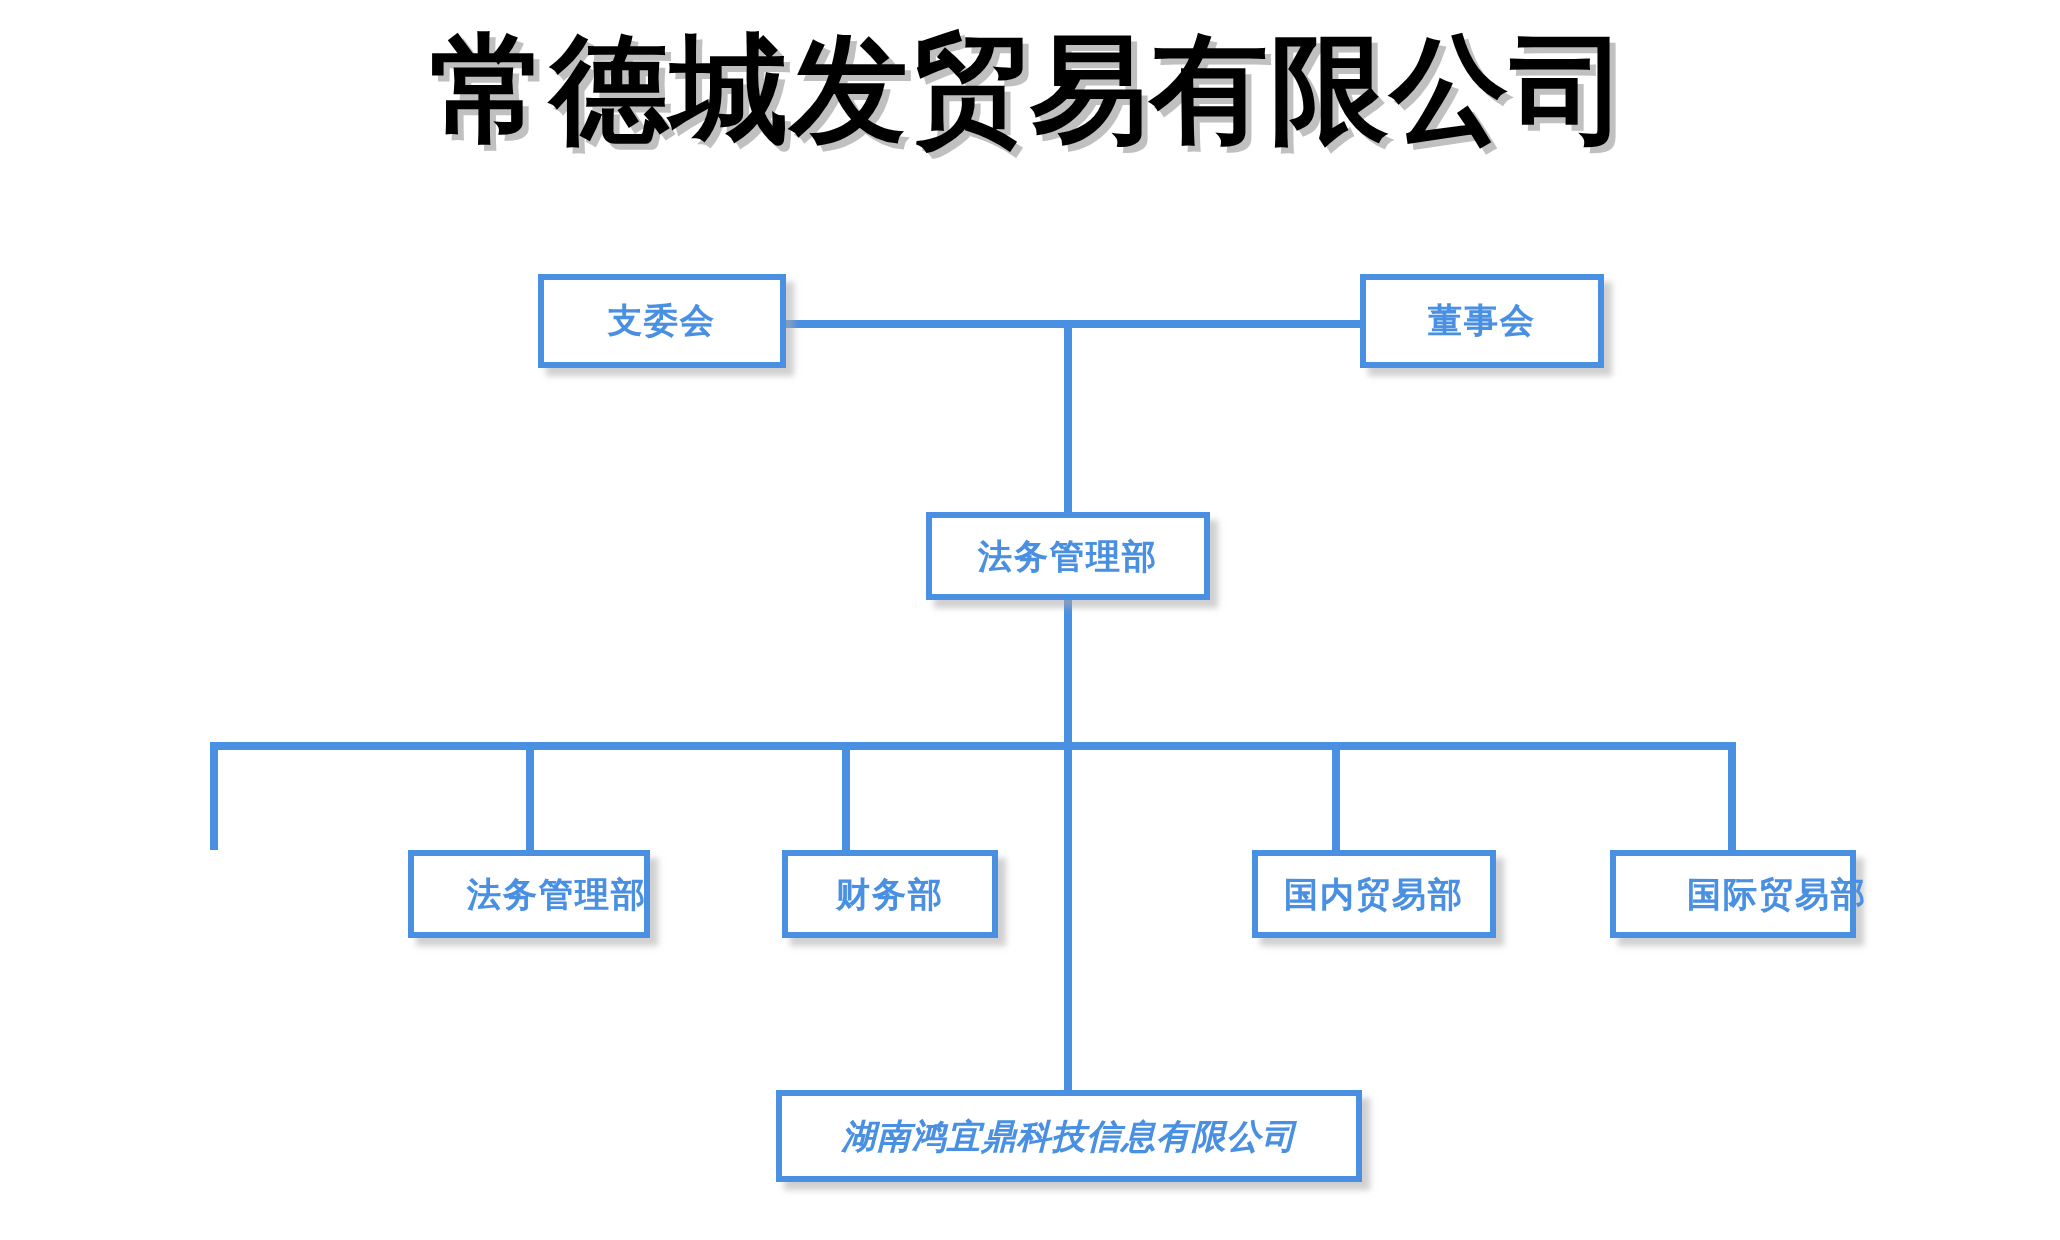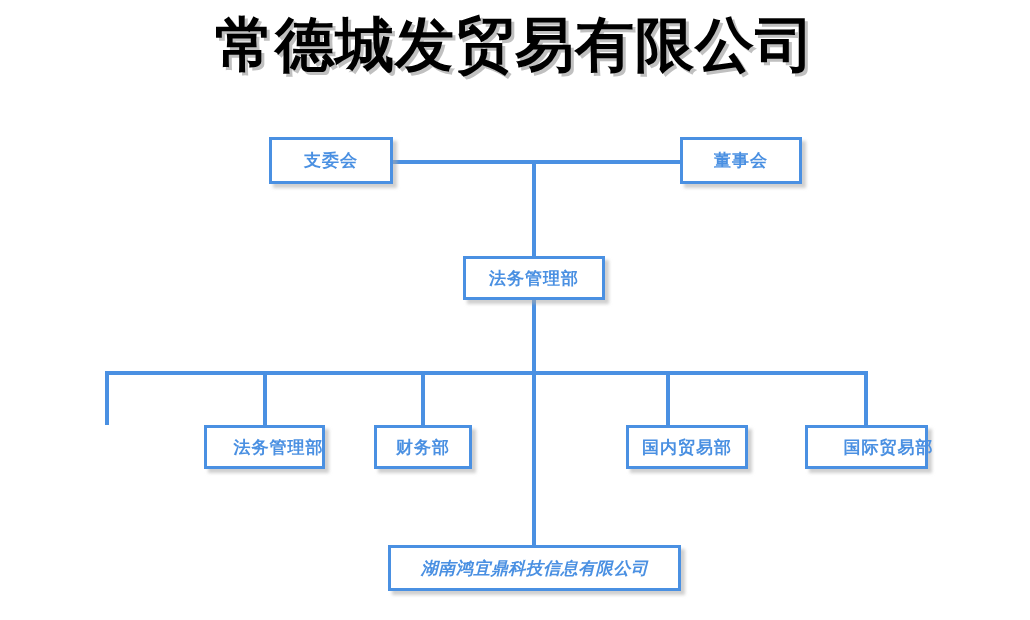--- a/index.html
+++ b/index.html
@@ -93,21 +93,21 @@
 
   <div class="node" style="left:269px; top:137px; width:124px; height:47px;">支委会</div>
 
   <div class="node" style="left:680px; top:137px; width:122px; height:47px;">董事会</div>
 
   <div class="node" style="left:463px; top:256px; width:142px; height:44px;">法务管理部</div>
 
 
   <div class="node" style="left:204px; top:425px; width:121px; height:44px;padding-left:28px;">法务管理部</div>
 
-  <div class="node" style="left:374px; top:425px; width:98px; height:44px;">财务部</div>
+  <div class="node" style="left:391px; top:425px; width:108px; height:44px;">财务部</div>
 
   <div class="node" style="left:606px; top:425px; width:122px; height:44px;margin-left:20px;">国内贸易部</div>
 
   <div class="node" style="left:805px; top:425px; width:123px; height:44px;padding-left:44px;">国际贸易部</div>
 
   <div class="node subsidiary" style="left:388px; top:545px; width:293px; height:46px;font-style:italic;">湖南鸿宜鼎科技信息有限公司</div>
 
 </div>
 
 </body></html>

